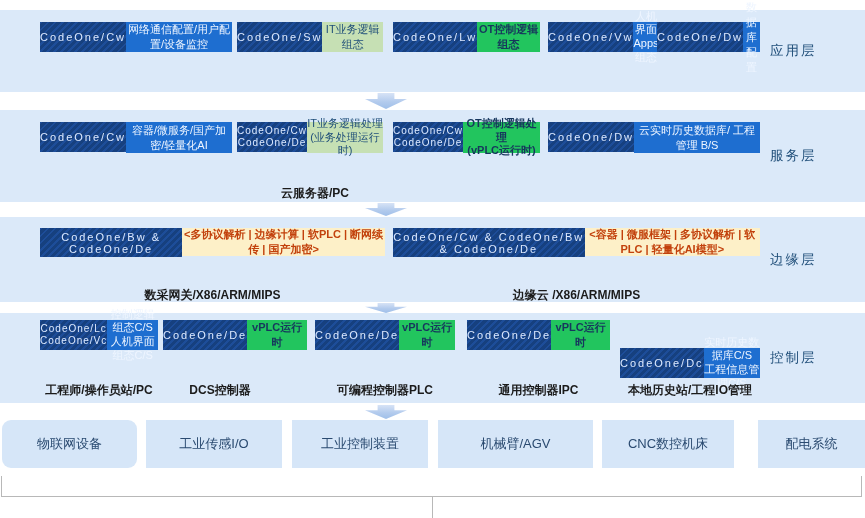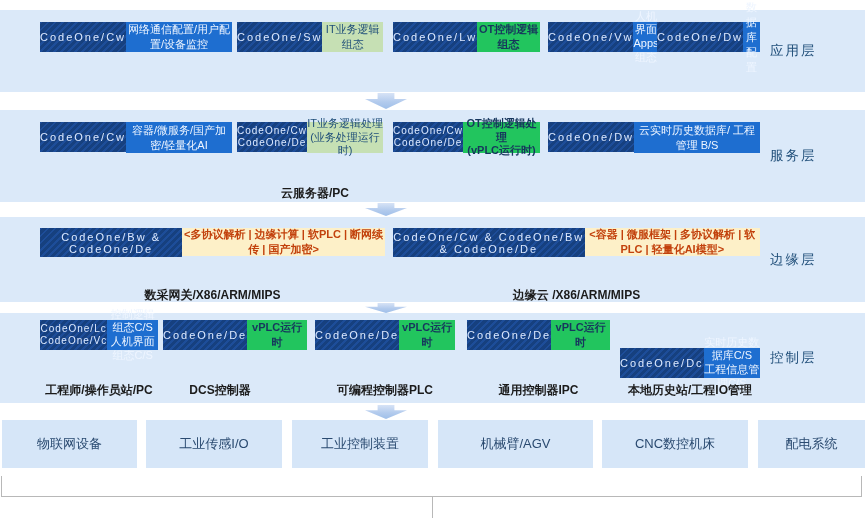--- a/index.html
+++ b/index.html
@@ -142,23 +142,23 @@
     <div class="sub" style="left:15px;width:168px;top:69px;">工程师/操作员站/PC</div>
     <div class="sub" style="left:148px;width:144px;top:69px;">DCS控制器</div>
     <div class="sub" style="left:300px;width:170px;top:69px;">可编程控制器PLC</div>
     <div class="sub" style="left:467px;width:143px;top:69px;">通用控制器IPC</div>
     <div class="sub" style="left:608px;width:164px;top:69px;">本地历史站/工程IO管理</div>
     <div class="layer-label">控制层</div>
   </div>
 
   <div class="arrow" style="left:365px;top:405px;height:14px;"></div>
 
-  <div class="device" style="left:2px;width:135px;">物联网设备</div>
+  <div class="device" style="left:2px;width:135px;border-radius:9px;">物联网设备</div>
   <div class="device" style="left:146px;width:136px;">工业传感I/O</div>
   <div class="device" style="left:292px;width:136px;">工业控制装置</div>
   <div class="device" style="left:438px;width:155px;">机械臂/AGV</div>
-  <div class="device" style="left:602px;width:146px;text-align:right;">CNC数控机床</div>
+  <div class="device" style="left:602px;width:132px;text-align:right;">CNC数控机床</div>
   <div class="device" style="left:758px;width:107px;">配电系统</div>
 
   <div class="bottom-frame"></div>
   <div class="connector"></div>
 
 </div>
 
 </body></html>

